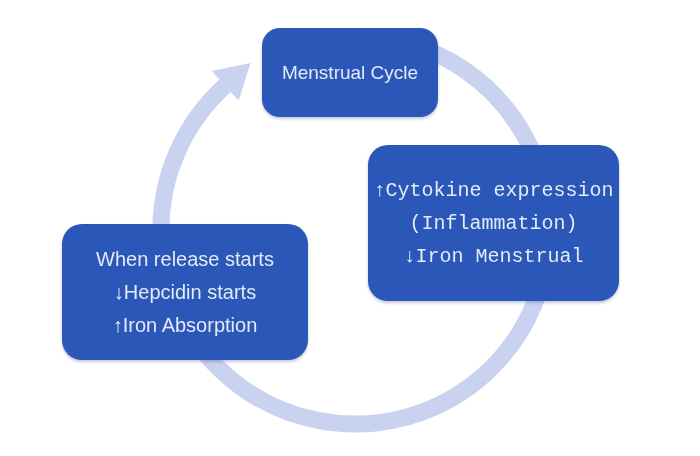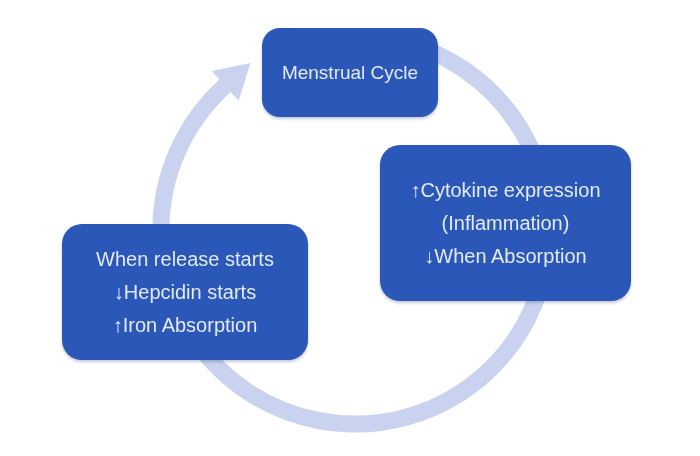--- a/index.html
+++ b/index.html
@@ -49,25 +49,26 @@
   }
   .node-top {
     left: 262px;
     top: 28px;
     width: 176px;
     height: 89px;
     border-radius: 18px;
     font-size: 19px;
   }
   .node-right {
-    left: 380px;
+    left: 368px;
     top: 145px;
     width: 251px;
     height: 156px;
     font-size: 20px;
+    font-family: Liberation Mono, monospace;
   }
   .node-left {
     left: 62px;
     top: 224px;
     width: 246px;
     height: 136px;
     font-size: 20px;
   }
 </style>
 </head>
@@ -80,21 +81,21 @@
     <polygon class="arrowhead" points="211.8,70.9 238.6,100.7 250.5,63.1"></polygon>
   </svg>
 
   <div class="node node-top">
     <div class="line">Menstrual Cycle</div>
   </div>
 
   <div class="node node-right">
     <div class="line">↑Cytokine expression</div>
     <div class="line">(Inflammation)</div>
-    <div class="line">↓When Absorption</div>
+    <div class="line">↓Iron Menstrual</div>
   </div>
 
   <div class="node node-left">
     <div class="line">When release starts</div>
     <div class="line">↓Hepcidin starts</div>
     <div class="line">↑Iron Absorption</div>
   </div>
 
 </div>
 

